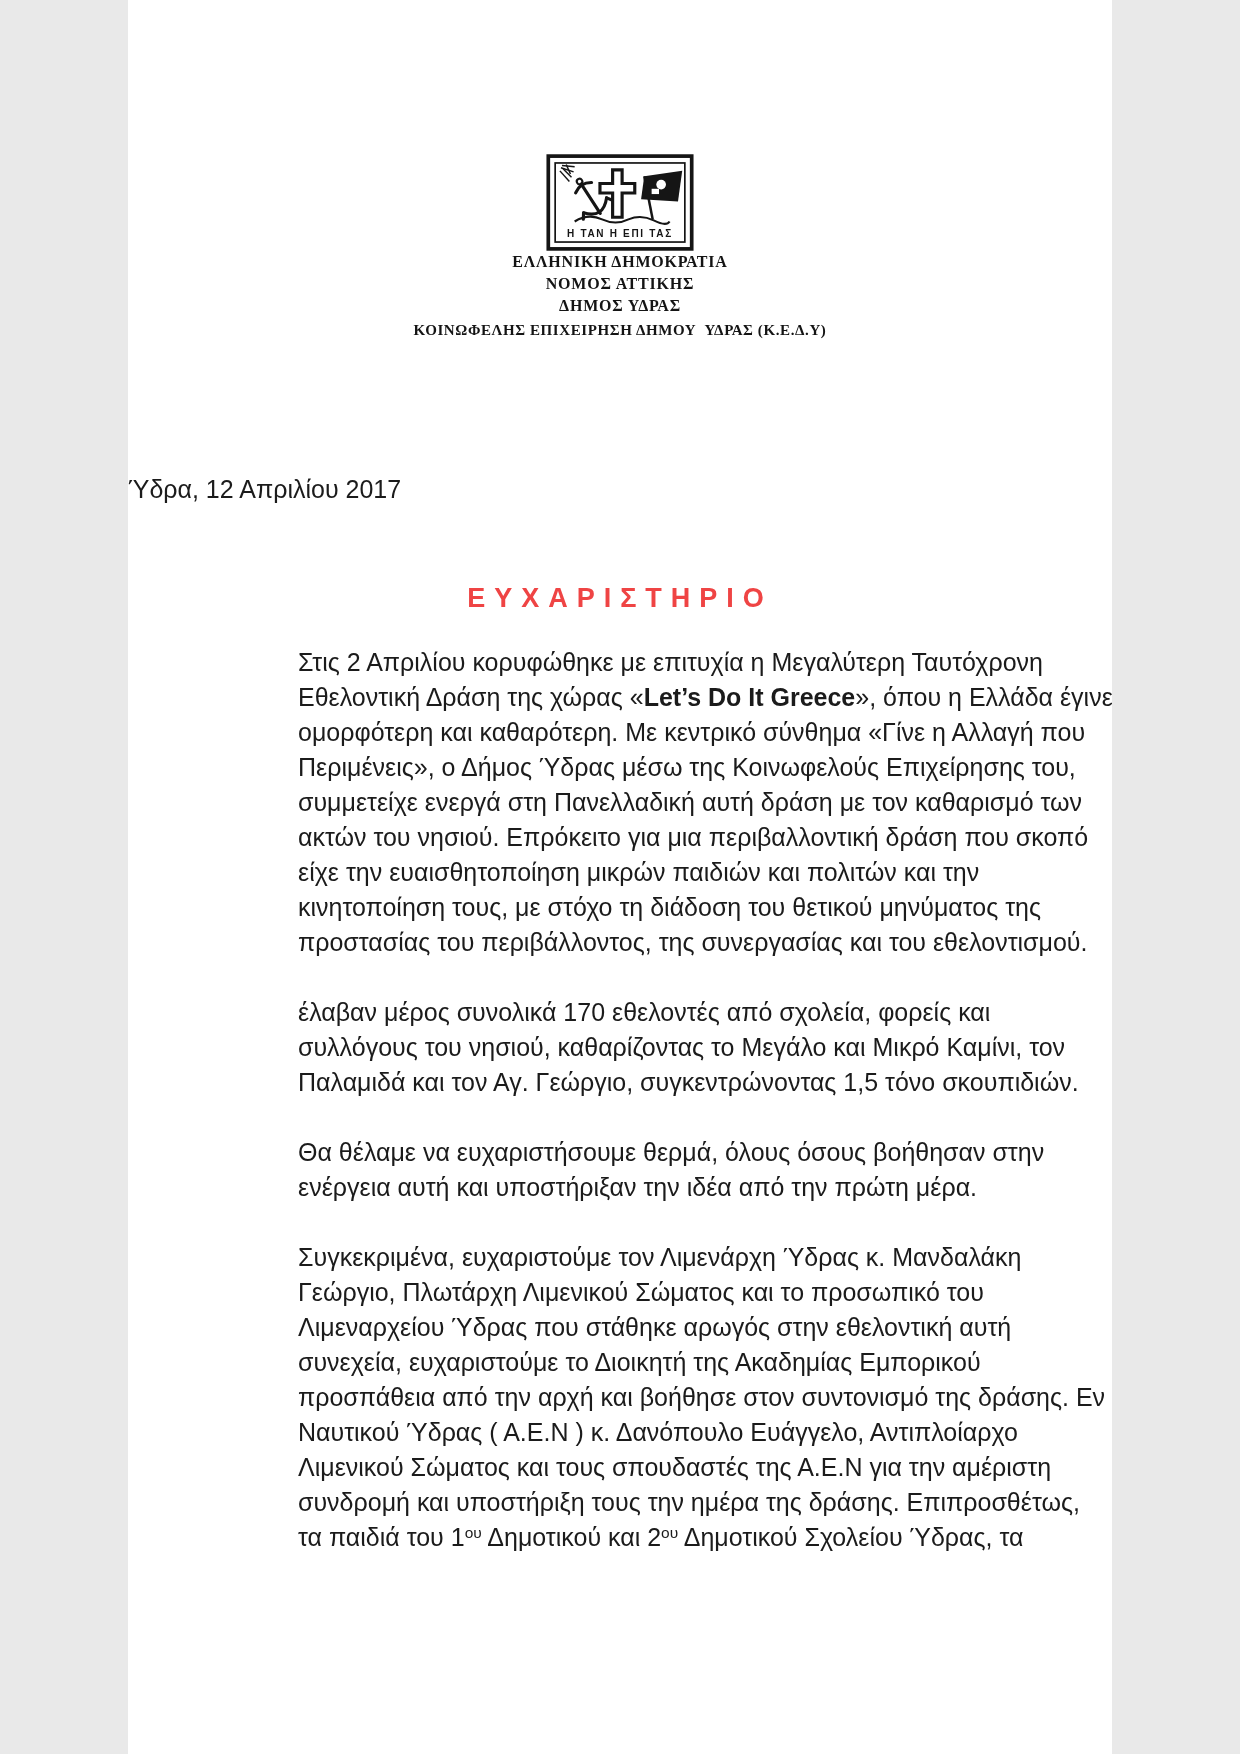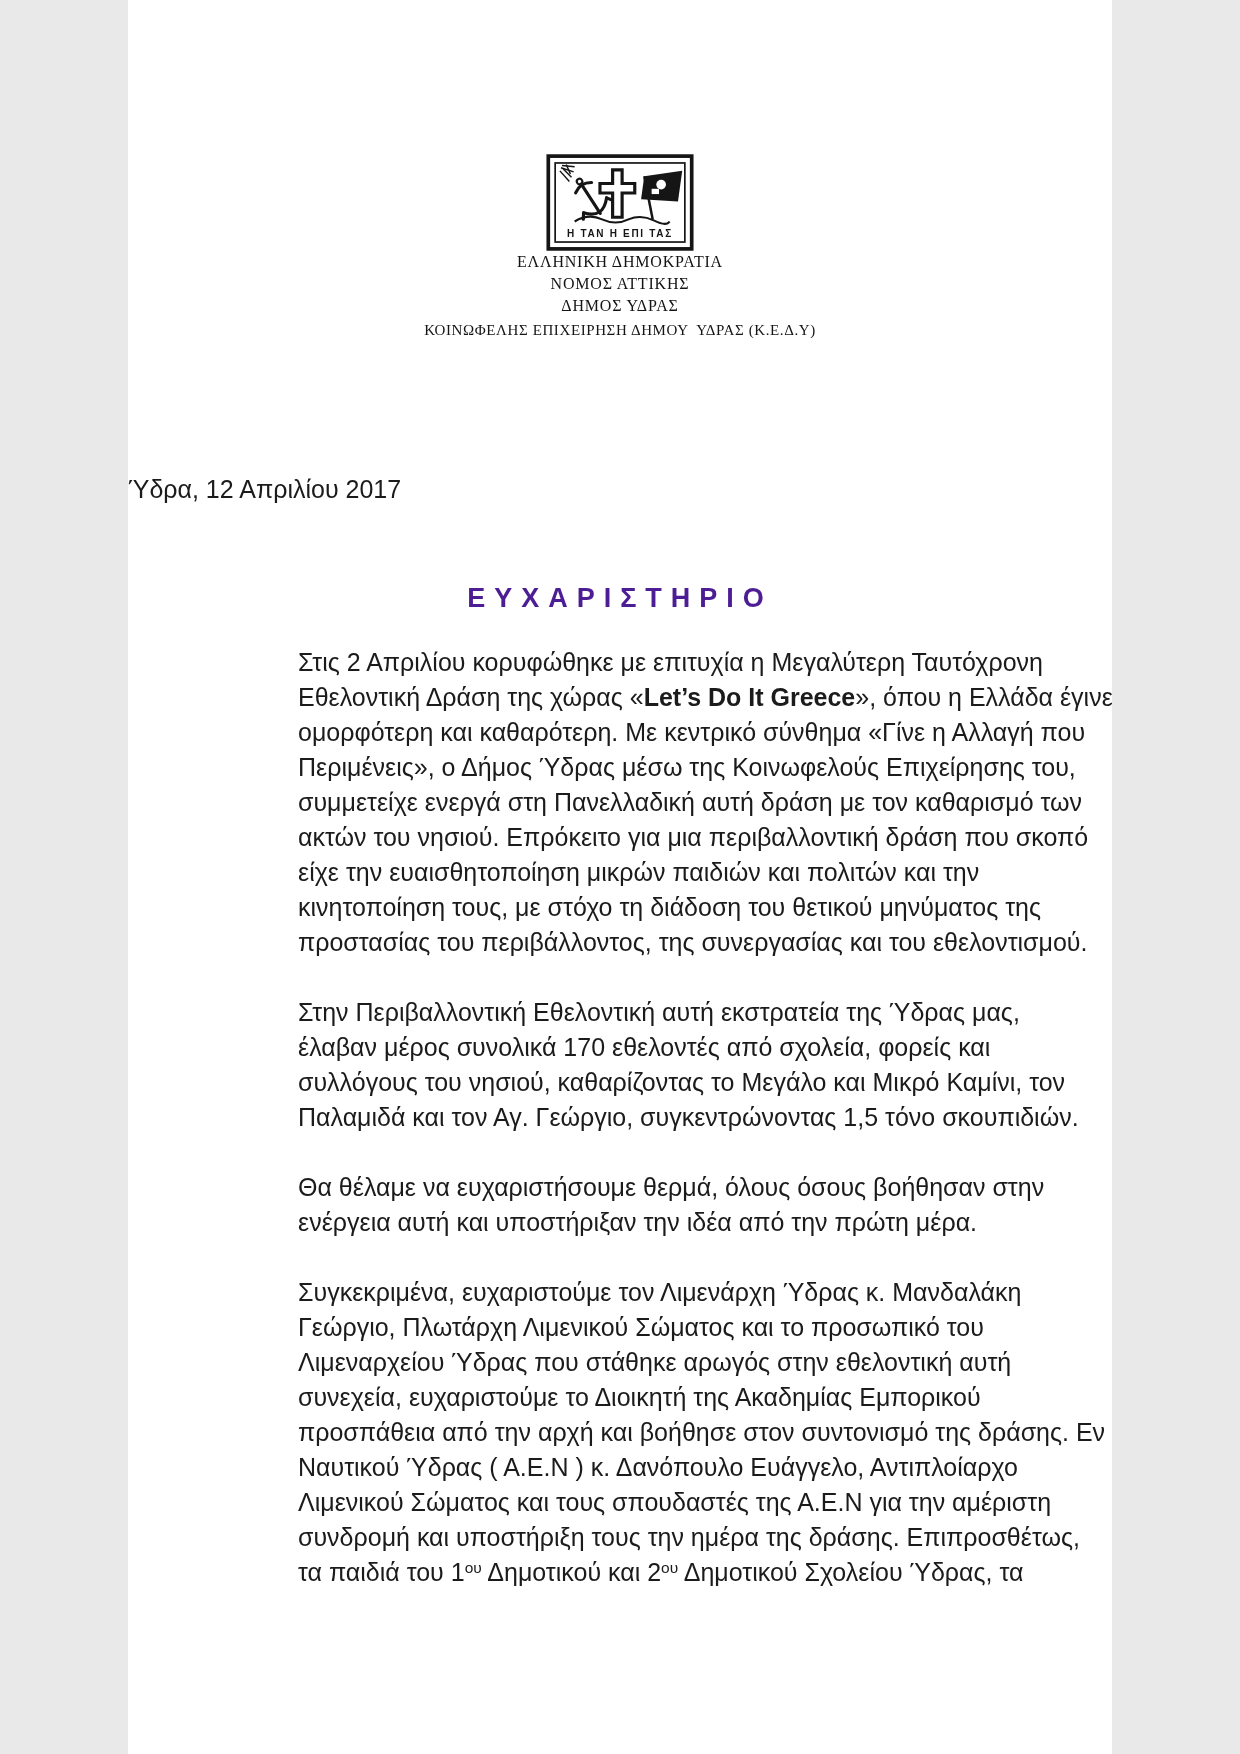--- a/index.html
+++ b/index.html
@@ -22,21 +22,21 @@
     justify-content: center;
   }
   .emblem-svg { display: block; }
 
   
   .org-block {
     position: absolute;
     top: 251px; left: 0; right: 0;
     text-align: center;
     font-family: "Liberation Serif", serif;
-    font-weight: 400;
+    font-weight: 700;
     color: #141414;
   }
   .org-line {
     font-size: 16px;
     line-height: 22px;
     letter-spacing: 0.8px;
     white-space: pre;
   }
   .org-line-main {
     font-size: 15px;
@@ -57,21 +57,21 @@
   }
 
   
   .doc-title {
     position: absolute;
     top: 583px; left: 0; right: 0;
     text-align: center;
     font-size: 27px;
     font-weight: 700;
     letter-spacing: 9px;
-    color: #4c1d95;
+    color: #ef4444;
   }
 
   
   .letter-body {
     position: absolute;
     top: 645px;
     left: 170px;
     width: 930px;
     font-size: 25px;
   }
@@ -146,21 +146,20 @@
         <div class="line"><span>Εθελοντική Δράση της χώρας «</span><span class="seg-bold">Let’s Do It Greece</span><span>», όπου η Ελλάδα έγινε</span></div>
         <div class="line"><span>ομορφότερη και καθαρότερη. Με κεντρικό σύνθημα «Γίνε η Αλλαγή που</span></div>
         <div class="line"><span>Περιμένεις», ο Δήμος Ύδρας μέσω της Κοινωφελούς Επιχείρησης του,</span></div>
         <div class="line"><span>συμμετείχε ενεργά στη Πανελλαδική αυτή δράση με τον καθαρισμό των</span></div>
         <div class="line"><span>ακτών του νησιού. Επρόκειτο για μια περιβαλλοντική δράση που σκοπό</span></div>
         <div class="line"><span>είχε την ευαισθητοποίηση μικρών παιδιών και πολιτών και την</span></div>
         <div class="line"><span>κινητοποίηση τους, με στόχο τη διάδοση του θετικού μηνύματος της</span></div>
         <div class="line"><span>προστασίας του περιβάλλοντος, της συνεργασίας και του εθελοντισμού.</span></div>
       </div>
       <div class="paragraph">
-        <div class="line"><span>Στην Περιβαλλοντική Εθελοντική αυτή εκστρατεία της Ύδρας μας,</span></div>
         <div class="line"><span>έλαβαν μέρος συνολικά 170 εθελοντές από σχολεία, φορείς και</span></div>
         <div class="line"><span>συλλόγους του νησιού, καθαρίζοντας το Μεγάλο και Μικρό Καμίνι, τον</span></div>
         <div class="line"><span>Παλαμιδά και τον Αγ. Γεώργιο, συγκεντρώνοντας 1,5 τόνο σκουπιδιών.</span></div>
       </div>
       <div class="paragraph">
         <div class="line"><span>Θα θέλαμε να ευχαριστήσουμε θερμά, όλους όσους βοήθησαν στην</span></div>
         <div class="line"><span>ενέργεια αυτή και υποστήριξαν την ιδέα από την πρώτη μέρα.</span></div>
       </div>
       <div class="paragraph">
         <div class="line"><span>Συγκεκριμένα, ευχαριστούμε τον Λιμενάρχη Ύδρας κ. Μανδαλάκη</span></div>

